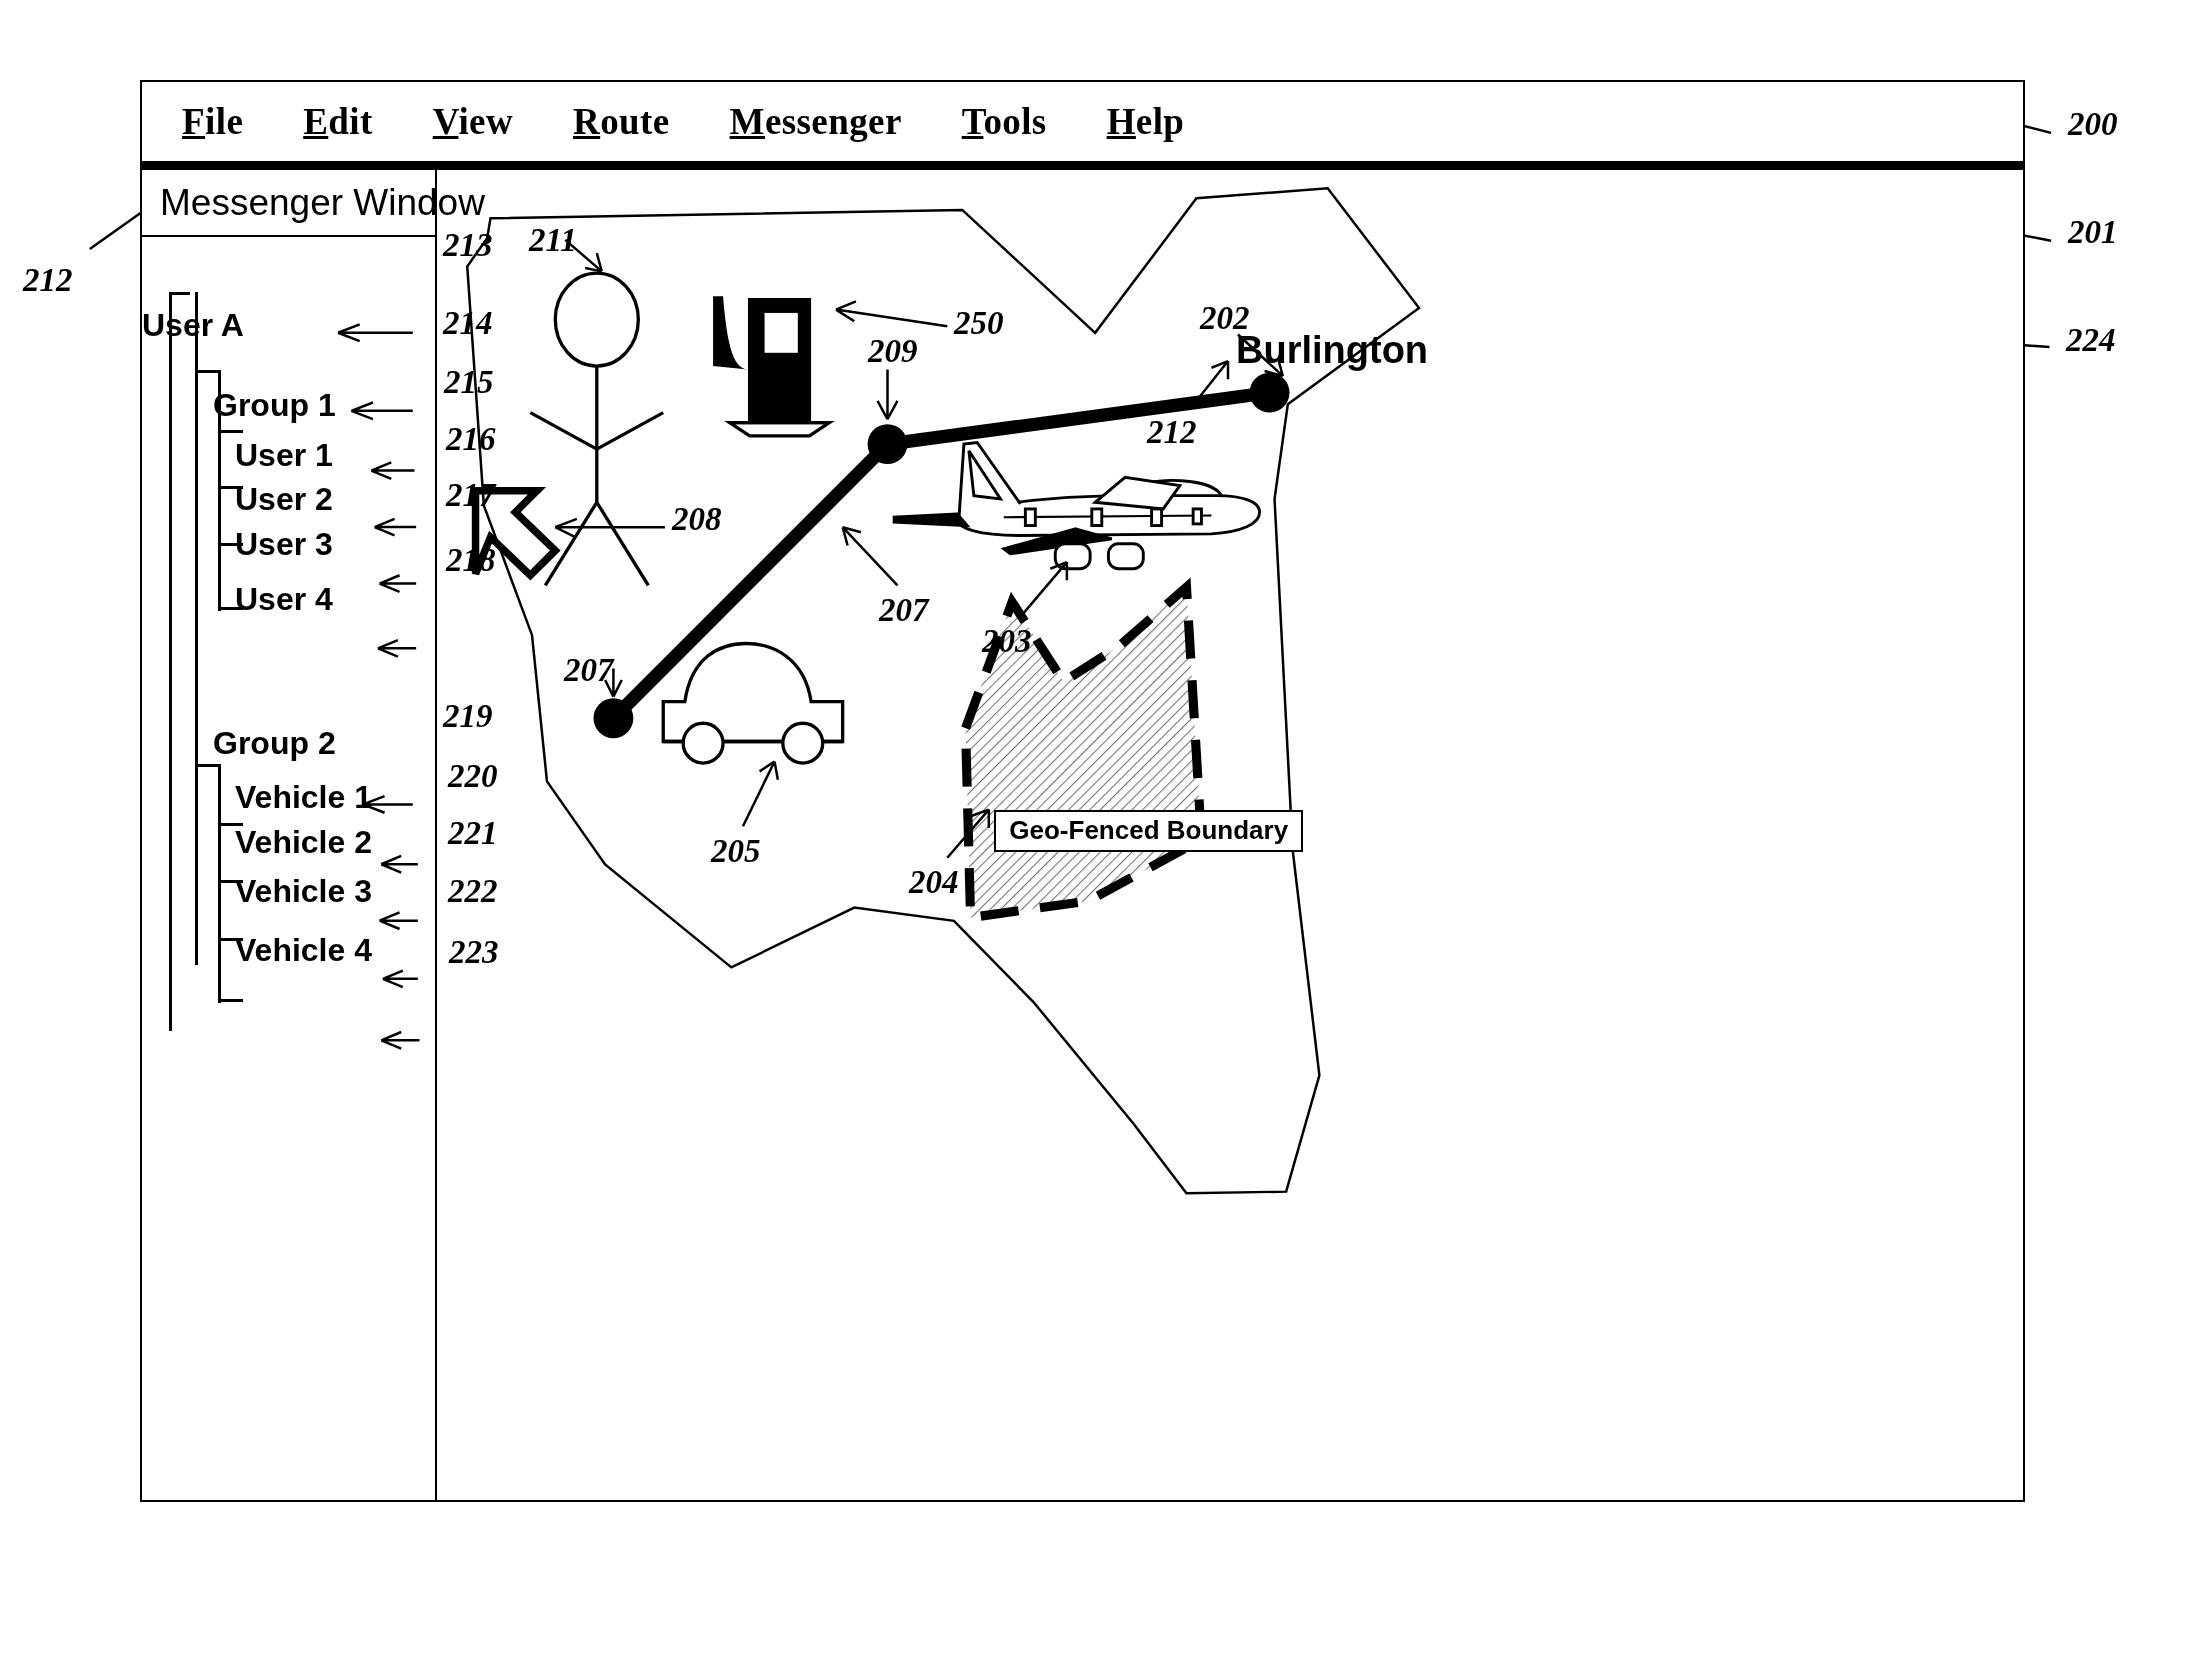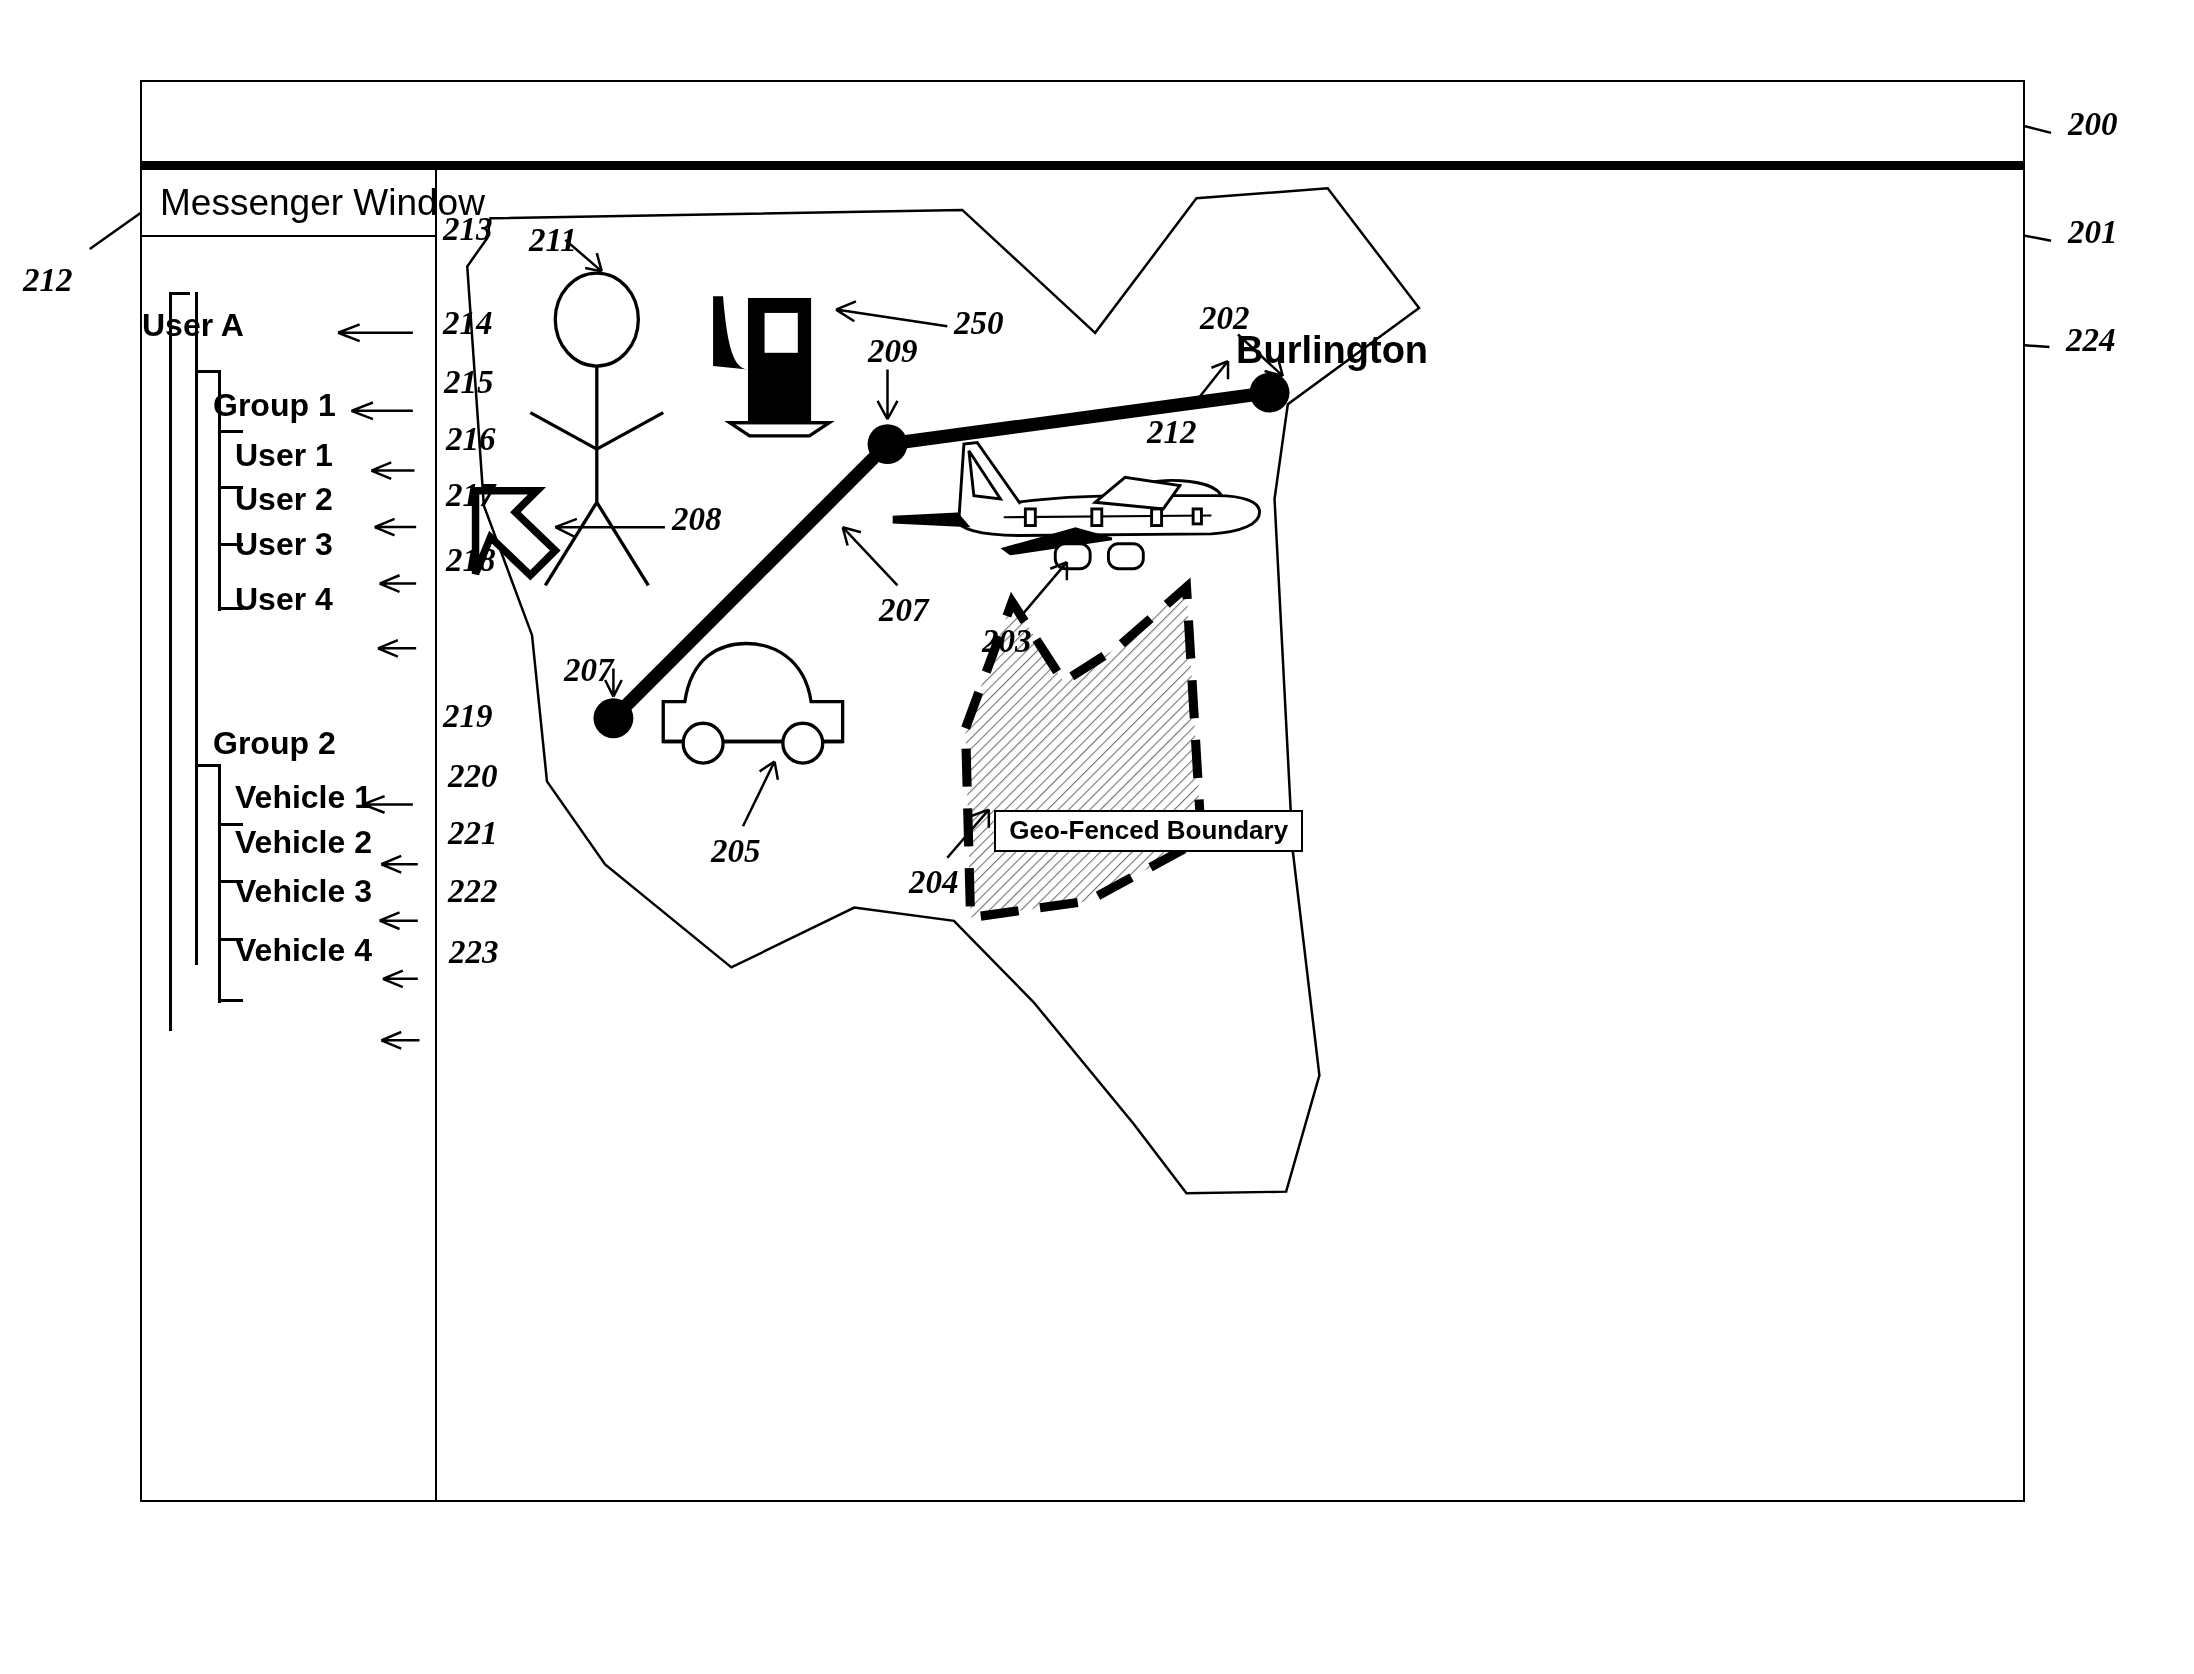--- a/index.html
+++ b/index.html
@@ -166,20 +166,29 @@
     <path d="M198 236 L170 238 M198 236 L192 262"></path>
   </g>
 </svg>
 <div class="ref" style="left:2068px; top:106px;">200</div>
 <div class="ref" style="left:2068px; top:214px;">201</div>
 <div class="ref" style="left:2066px; top:322px;">224</div>
 <div class="ref" style="left:23px; top:262px;">212</div>
 
 <div id="app-window">
 
+  <div id="menu-bar">
+    <div class="menu-item"><span class="mn">F</span>ile</div>
+    <div class="menu-item"><span class="mn">E</span>dit</div>
+    <div class="menu-item"><span class="mn">V</span>iew</div>
+    <div class="menu-item"><span class="mn">R</span>oute</div>
+    <div class="menu-item"><span class="mn">M</span>essenger</div>
+    <div class="menu-item"><span class="mn">T</span>ools</div>
+    <div class="menu-item"><span class="mn">H</span>elp</div>
+  </div>
   <div id="menu-rule"></div>
 
   <div id="sidebar">
     <div id="sidebar-title">Messenger Window</div>
 
     <div id="tree">
 
       <div class="tl" style="left:26.6px; top:55px;  width:3.3px;  height:739px;"></div>
       <div class="tl" style="left:26.6px; top:55px;  width:21.6px; height:3.3px;"></div>
 
@@ -246,21 +255,21 @@
         <path d="M330 576 L284 576 M284 576 L308 566 M284 576 L308 586"></path>
         <path d="M326 764 L266 764 M266 764 L292 754 M266 764 L292 774"></path>
         <path d="M332 836 L288 836 M288 836 L312 826 M288 836 L312 846"></path>
         <path d="M332 904 L286 904 M286 904 L310 894 M286 904 L310 914"></path>
         <path d="M332 974 L290 974 M290 974 L314 964 M290 974 L314 984"></path>
         <path d="M334 1048 L288 1048 M288 1048 L312 1038 M288 1048 L312 1058"></path>
       </g>
     </svg>
   </div>
 
-  <div class="ref" style="left:301px; top:129px;">213</div>
+  <div class="ref" style="left:301px; top:145px;">213</div>
   <div class="ref" style="left:301px; top:223px;">214</div>
   <div class="ref" style="left:302px; top:282px;">215</div>
   <div class="ref" style="left:304px; top:339px;">216</div>
   <div class="ref" style="left:304px; top:395px;">217</div>
   <div class="ref" style="left:304px; top:460px;">218</div>
   <div class="ref" style="left:301px; top:616px;">219</div>
   <div class="ref" style="left:306px; top:676px;">220</div>
   <div class="ref" style="left:306px; top:733px;">221</div>
   <div class="ref" style="left:306px; top:791px;">222</div>
   <div class="ref" style="left:307px; top:852px;">223</div>

